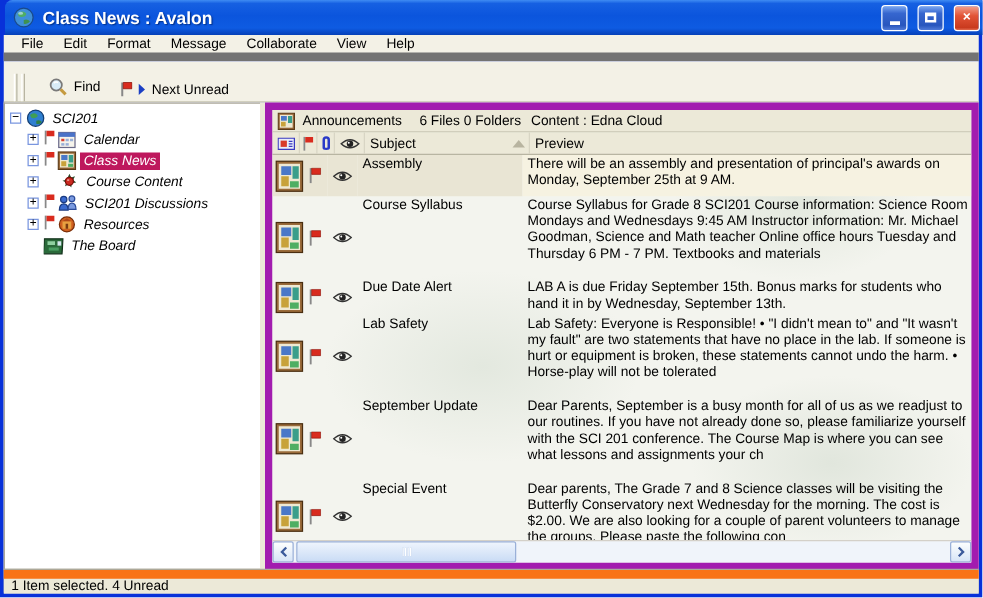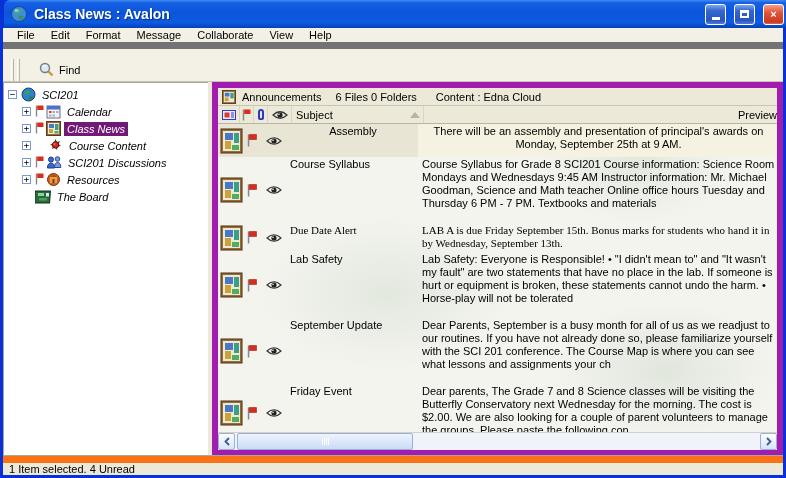--- a/index.html
+++ b/index.html
@@ -44,30 +44,30 @@
 
   
   .tree-row{ display:flex; align-items:center; height:17px; white-space:nowrap; }
   .tree-row .indent1{ width:4px; } .tree-row .indent2{ width:18px; }
   .expander{ width:9px; height:9px; border:1px solid #7a96df; background:#fff; color:#000;
     font-size:9px; line-height:7px; text-align:center; margin-right:4px; flex:none; font-family:"DejaVu Sans Mono",monospace;}
   .exp-space{ width:13px; flex:none; }
   .tree-flag{ margin-right:2px; flex:none; }
   .tree-ico{ margin-right:3px; flex:none; display:flex; }
   .tree-label{ padding:1px 3px;font-style:italic; }
-  .tree-label.selected{ background:#701a75; color:#fff; }
+  .tree-label.selected{ background:#be185d; color:#fff; }
 
   
   .panel-header{ height:18px; background:#ece9d8; border-bottom:1px solid #c8c5b2;
     display:flex; align-items:center; gap:6px; padding:0 4px; flex:none; }
   .panel-header .ph-title{ margin-right:8px; }
-  .panel-header .ph-counts{ margin-right:13px; }
+  .panel-header .ph-counts{ margin-right:2px; }
 
   .col-header{ height:18px; background:#ece9d8; border-bottom:1px solid #b8b5a2;
-    display:flex; align-items:center; flex:none;text-align:right; }
+    display:flex; align-items:center; flex:none; }
   .col-ico{ display:flex; align-items:center; justify-content:center; height:100%; border-right:1px solid #d8d5c4; }
   .ci-msg{ width:22px; } .ci-flag{ width:14px; } .ci-clip{ width:14px; } .ci-eye{ width:24px; }
   .col-subject{ width:132px; padding-left:4px; display:flex; align-items:center; justify-content:space-between; border-right:1px solid #d8d5c4; height:100%; }
   .sort-asc{ width:0; height:0; border-left:5px solid transparent; border-right:5px solid transparent;
     border-bottom:6px solid #b8b4a0; margin-right:3px; }
   .col-preview{ flex:1; padding-left:4px; }
 
   
   .list{ flex:1; overflow:hidden; position:relative;
     background:
@@ -75,21 +75,21 @@
       radial-gradient(180px 110px at 30% 55%, rgba(190,205,188,.30), rgba(190,205,188,0) 70%),
       radial-gradient(160px 100px at 80% 80%, rgba(188,202,186,.33), rgba(188,202,186,0) 70%),
       #f3f4ee; }
   .row{ display:flex; align-items:stretch; }
   .cell-icon{ width:44px; display:flex; align-items:center; justify-content:flex-start; gap:1px; padding-left:2px; flex:none; }
   .cell-eye{ width:24px; display:flex; align-items:center; justify-content:center; flex:none; }
   .cell-subject{ width:132px; padding:1px 2px 0 4px; flex:none; }
   .cell-preview{ flex:1; padding:1px 2px 2px 4px; line-height:13px; }
   .row.selected .cell-subject, .row.selected .cell-icon, .row.selected .cell-eye{ background:#e9e5d4; }
   .row.selected .cell-preview{ background:#f6f2e1; }
-  .r1{ min-height:33px;text-align:center; } .r2{ min-height:66px; } .r3{ min-height:28px;font-family:Liberation Serif, serif; }
+  .r1{ min-height:33px; } .r2{ min-height:66px; } .r3{ min-height:28px; }
   .r4{ min-height:66px; } .r5{ min-height:66px; } .r6{ min-height:58px; }
 
   
   .hscroll{ height:18px; flex:none; background:#f0f4fa; border-top:1px solid #d4d0c8; display:flex; }
   .sb-btn{ width:17px; height:17px; border:1px solid #9ab0d8; border-radius:2px;
     background:linear-gradient(180deg,#fdfefe,#d7e5f7); color:#3b5a9b; font-size:9px;
     display:flex; align-items:center; justify-content:center; flex:none; }
   .sb-track{ flex:1; position:relative; }
   .sb-thumb{ position:absolute; left:2px; top:0; width:176px; height:17px; border:1px solid #9ab0d8; border-radius:2px;
     background:linear-gradient(180deg,#eef4fd,#cadcf5); display:flex; align-items:center; justify-content:center; gap:1px; }
@@ -143,20 +143,34 @@
     <div class="tb-btn">
       <span class="svg-ico">
         <svg width="17" height="16" viewBox="0 0 17 16">
             <circle cx="7" cy="6" r="4.5" fill="#d8ecf8" stroke="#7a7a7a" stroke-width="1.4"></circle>
             <line x1="10.5" y1="9.5" x2="14.5" y2="13.5" stroke="#c59a3f" stroke-width="2.4"></line>
             <path d="M5 4.5 Q6.5 3 8.5 4" stroke="#fff" stroke-width="1.2" fill="none"></path>
           </svg>
       </span>
       <span>Find</span>
     </div>
+    <div class="tb-btn">
+      <span class="svg-ico">
+        <svg width="10" height="13" viewBox="0 0 10 13">
+            <rect x="1" y="1" width="1.6" height="11" fill="#888"></rect>
+            <path d="M2.6 1 L9.5 1 L9.5 6 L2.6 6 Z" fill="#d92b1e" stroke="#8a1208" stroke-width="0.6"></path>
+          </svg>
+      </span>
+      <span class="svg-ico">
+        <svg width="7" height="11" viewBox="0 0 7 11">
+            <path d="M1 1 L6 5.5 L1 10 Z" fill="#1b3fc4"></path>
+          </svg>
+      </span>
+      <span>Next Unread</span>
+    </div>
   </div>
 
   <div class="main">
 
     <div class="tree-pane">
 
       <div class="tree-row">
         <span class="indent1"></span>
         <span class="expander">−</span>
         <span class="tree-ico">
@@ -487,21 +501,21 @@
                 <path d="M2.3 0.5 L9.5 0.5 L9.5 5.5 L2.3 5.5 Z" fill="#d92b1e" stroke="#8a1208" stroke-width="0.5"></path>
               </svg>
           </span>
           <span class="cell-eye">
             <svg width="16" height="10" viewBox="0 0 16 10">
                 <path d="M1 5 Q8 -1.5 15 5 Q8 11.5 1 5 Z" fill="none" stroke="#333" stroke-width="1.1"></path>
                 <circle cx="8" cy="5" r="2.6" fill="#222"></circle>
                 <circle cx="7" cy="4.2" r="0.8" fill="#fff"></circle>
               </svg>
           </span>
-          <span class="cell-subject">Friday Event</span>
+          <span class="cell-subject">Special Event</span>
           <span class="cell-preview">Dear parents,  The Grade 7 and 8 Science classes will be visiting the Butterfly Conservatory next Wednesday for the morning. The cost is $2.00. We are also looking for a couple of parent volunteers to manage the groups. Please paste the following con</span>
         </div>
 
       </div>
 
       <div class="hscroll">
         <span class="sb-btn">
           <svg width="6" height="9" viewBox="0 0 6 9">
               <path d="M5 1 L1.5 4.5 L5 8" stroke="#3b5a9b" stroke-width="1.8" fill="none"></path>
             </svg>

